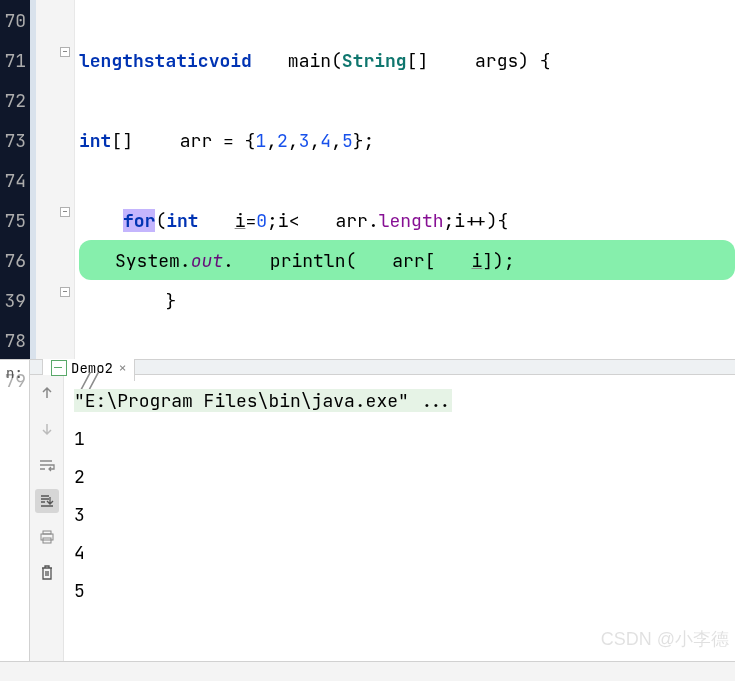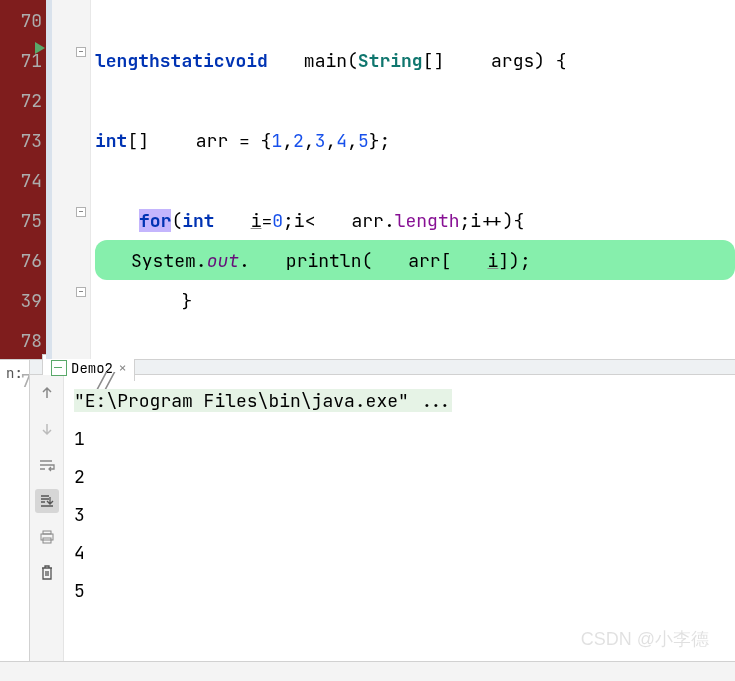--- a/index.html
+++ b/index.html
@@ -11,23 +11,23 @@
       height: 681px;
       overflow: hidden;
       position: relative;
     }
     .editor-area {
       display: flex;
       height: 360px;
       border-bottom: 1px solid #d1d1d1;
     }
     .ln-col {
-      width: 46px;
+      width: 30px;
       color: #adadad;
-      background: #7f1d1d;
+      background: #0f172a;
     }
     .run-icon {
       width: 22px;
       height: 22px;
       display: flex;
       align-items: center;
       justify-content: center;
       position: absolute;
       left: 29px;
       top: 37px;
@@ -190,21 +190,21 @@
       background: #e6f3e6;
       display: inline;
     }
     .out-line {
       height: 38px;
       display: flex;
       align-items: center;
     }
     .watermark {
       position: absolute;
-      right: 26px;
+      right: 6px;
       bottom: 30px;
       color: rgba(0,0,0,0.12);
       font-size: 18px;
       font-family: sans-serif;
     }
     .bottom-bar {
       position: absolute;
       bottom: 0;
       left: 0;
       right: 0;

